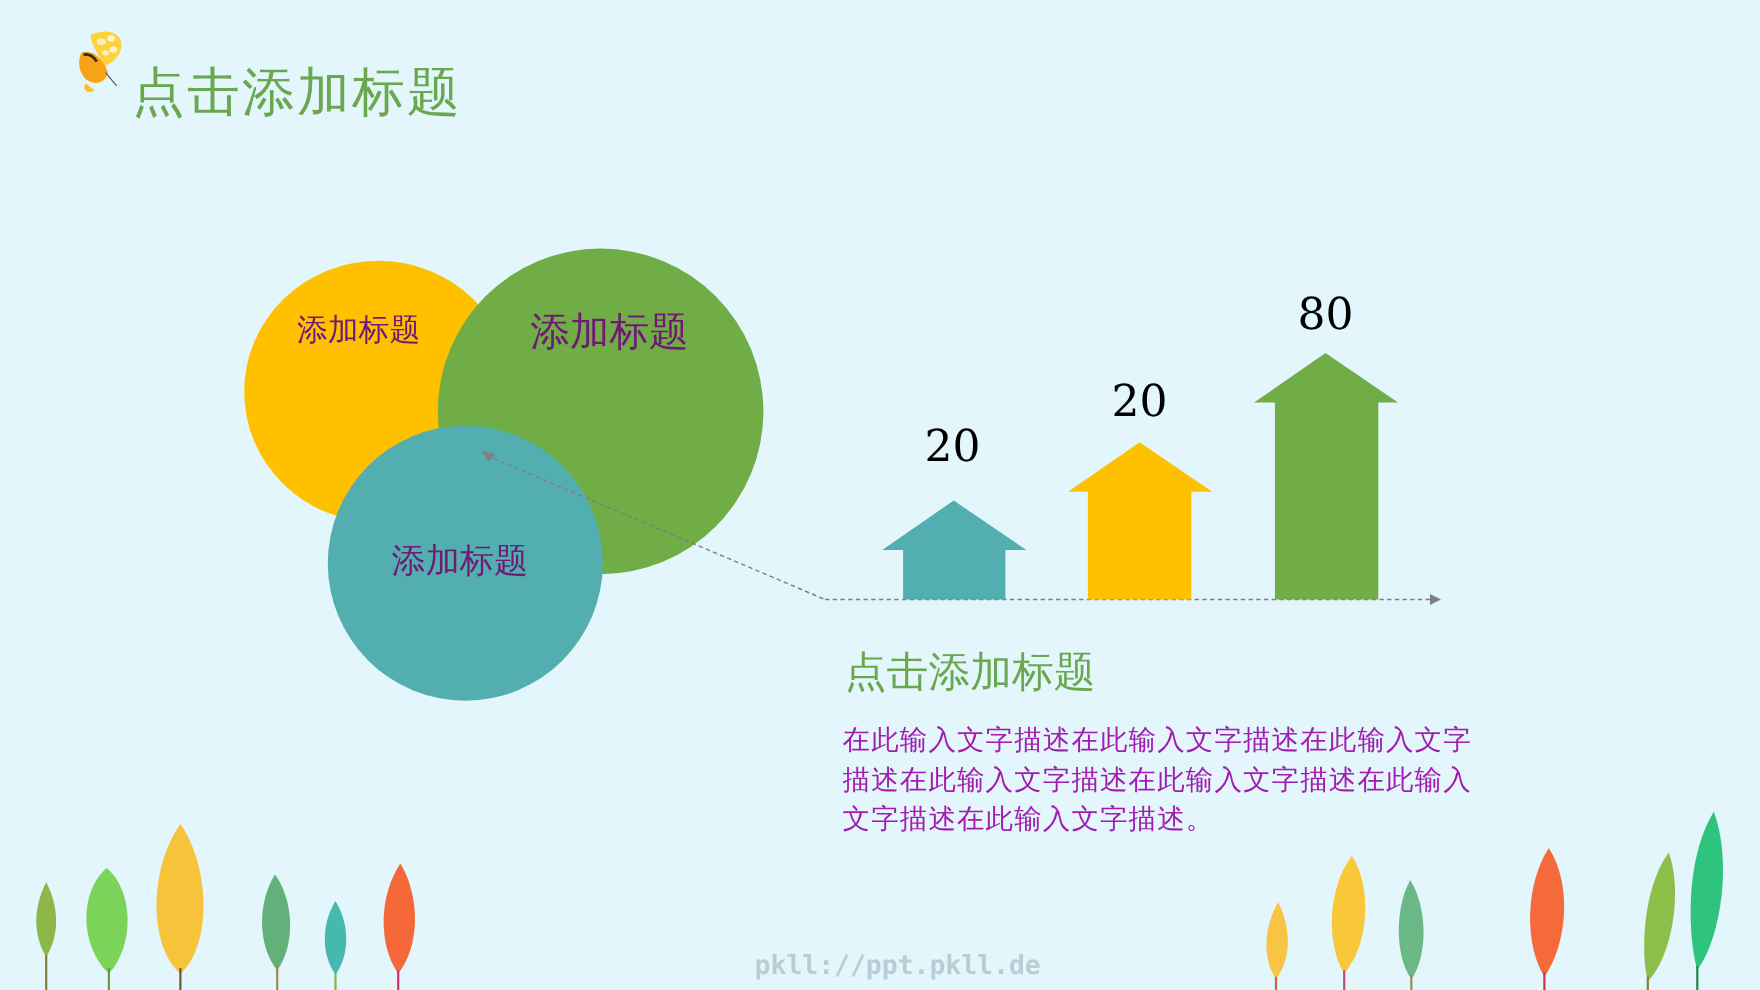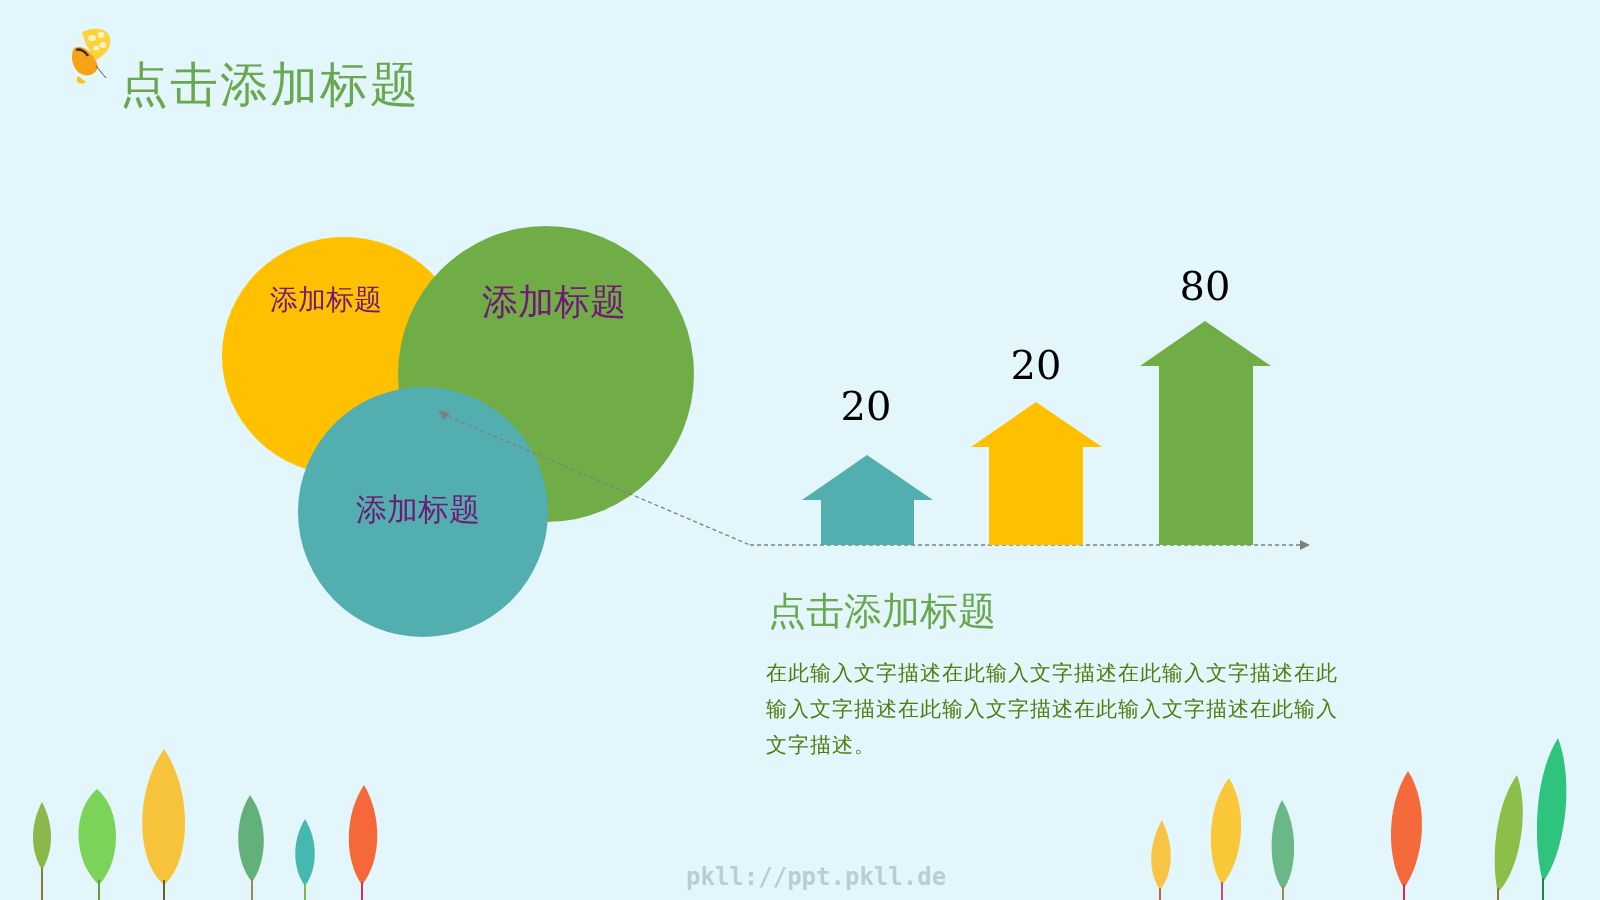--- a/index.html
+++ b/index.html
@@ -21,21 +21,21 @@
     .c-green { left: 398px; top: 226px; width: 296px; height: 296px; background: #70ad47; }
     .c-teal { left: 298px; top: 387px; width: 250px; height: 250px; background: #53aeb0; }
     .c-label { position: absolute; white-space: nowrap; }
     .arrow-chart { left: 0; top: 0; width: 1600px; height: 900px; pointer-events: none; }
     .val { color: #000000; font-size: 40px; line-height: 1; text-align: center; width: 120px; }
     .sub-title {
       left: 768px; top: 592px; font-size: 38px; color: #6aa84f; line-height: 1;
       font-family: "DejaVu Sans", "Liberation Sans", sans-serif;
     }
     .desc {
-      left: 766px; top: 655px; width: 580px; font-size: 21px; color: #4d7c0f;
+      left: 766px; top: 655px; width: 580px; font-size: 25px; color: #a21caf;
       line-height: 36px; letter-spacing: 1px;
     }
     .watermark {
       left: 686px; top: 863px; font-size: 24px; color: #b9cdd5; font-weight: bold;
       font-family: "DejaVu Sans Mono", "Liberation Mono", monospace;
     }
     .leaves { left: 0; top: 720px; width: 1600px; height: 180px; }
   </style>
 </head>
 <body>

